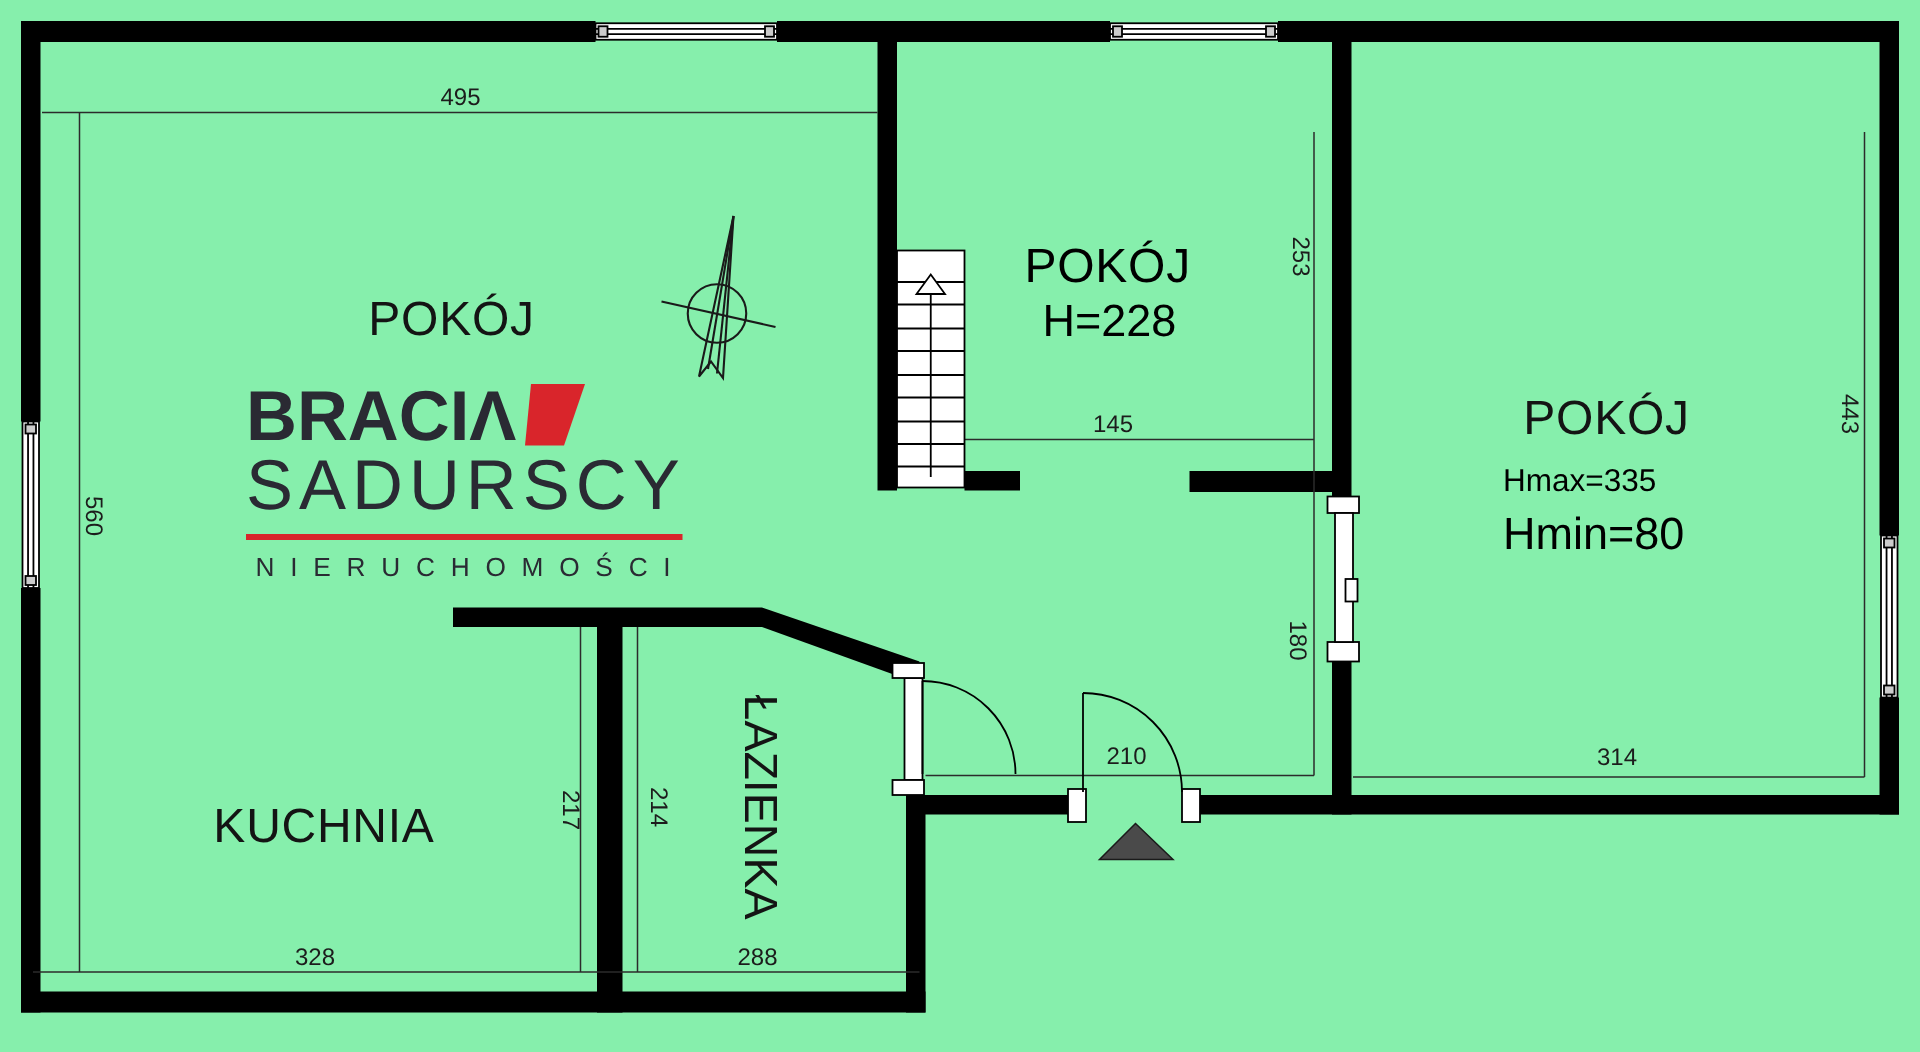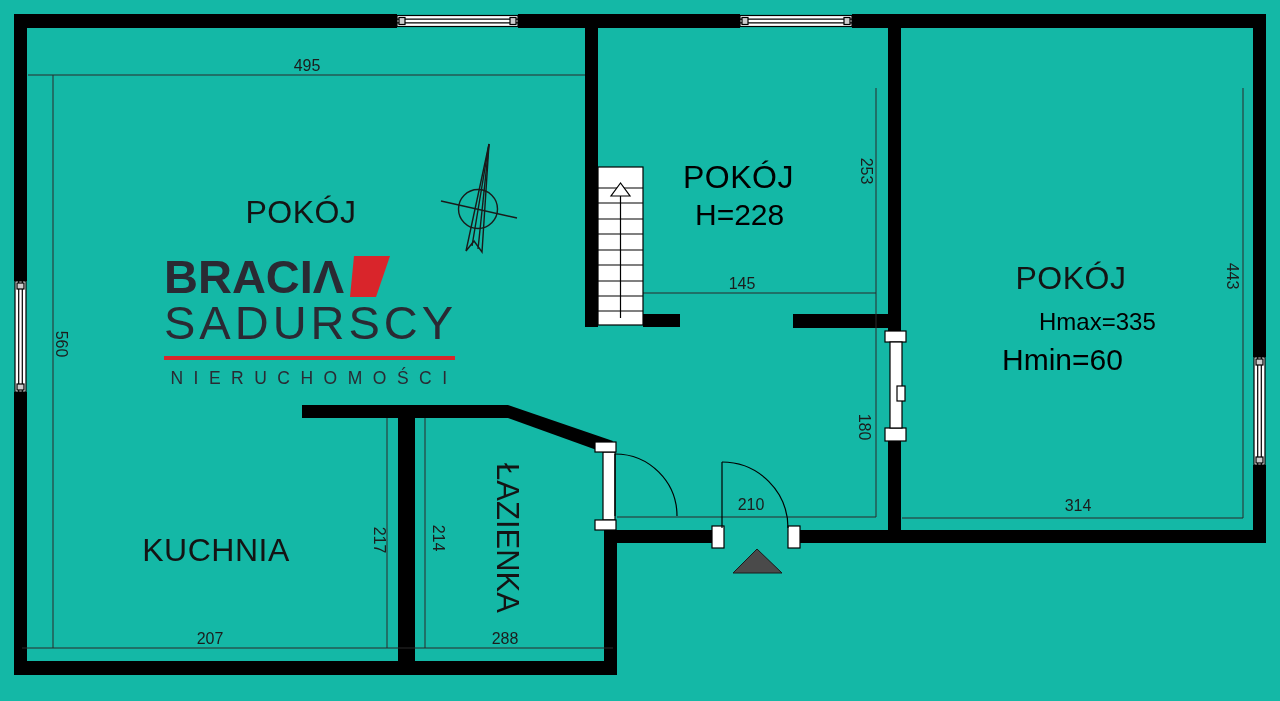--- a/index.html
+++ b/index.html
@@ -1,25 +1,25 @@
 <!DOCTYPE html>
 <html><head>
 <meta charset="utf-8">
 <style>
   html,body{margin:0;padding:0;background:#ffffff;}
   #canvas{
-    position:relative;width:1280px;height:701px;background:#14b8a6;overflow:hidden;
+    position:relative;width:1280px;height:701px;background:#86efac;overflow:hidden;
     font-family:"Liberation Sans",sans-serif;
   }
   #plan-svg{position:absolute;left:0;top:0;}
   .lbl{position:absolute;white-space:nowrap;color:#141414;transform:translate(-50%,-50%);line-height:1;}
   .lbl.v{transform:translate(-50%,-50%) rotate(90deg);}
   .dim{font-size:16px;color:#1c1c1c;}
   .room{font-size:32px;letter-spacing:0.5px;}
-  .sub{font-size:24px;margin-left:37px;}
+  .sub{font-size:21px;}
   .block{position:absolute;transform:none;line-height:1;}
   .block .line1{font-size:32px;letter-spacing:0.5px;}
   .block .line2{font-size:30px;margin-top:7px;margin-left:12px;}
   .block .line3{font-size:30px;margin-top:11px;}
   
   #logo{position:absolute;left:164px;top:254px;width:300px;}
   #logo .row1{display:flex;align-items:flex-start;}
   .brand-big{font-weight:700;font-size:47px;line-height:46px;letter-spacing:0px;}
   .brand-big2{font-weight:400;font-size:47px;line-height:46px;letter-spacing:4px;}
   #logo-mark{margin-left:6px;margin-top:2px;}
@@ -159,34 +159,34 @@
   <div class="lbl dim" style="left:307px;top:66px;">495</div>
   <div class="lbl dim v" style="left:61px;top:344px;">560</div>
   <div class="lbl dim v" style="left:866px;top:171px;">253</div>
   <div class="lbl dim" style="left:742px;top:284px;">145</div>
   <div class="lbl dim v" style="left:1232px;top:276px;">443</div>
   <div class="lbl dim" style="left:1078px;top:506px;">314</div>
   <div class="lbl dim" style="left:751px;top:505px;text-align:center;">210</div>
   <div class="lbl dim v" style="left:864px;top:427px;">180</div>
   <div class="lbl dim v" style="left:379px;top:540px;">217</div>
   <div class="lbl dim v" style="left:438px;top:538px;">214</div>
-  <div class="lbl dim" style="left:210px;top:639px;">207</div>
+  <div class="lbl dim" style="left:210px;top:639px;">328</div>
   <div class="lbl dim" style="left:505px;top:639px;">288</div>
 
   <div class="lbl room" style="left:301px;top:212px;">POKÓJ</div>
 
   <div class="block" style="left:683px;top:161px;">
     <div class="line1">POKÓJ</div>
     <div class="line2">H=228</div>
   </div>
 
   <div class="lbl room" style="left:1071px;top:278px;">POKÓJ</div>
   <div class="block" style="left:1002px;top:310px;">
     <div class="sub">Hmax=335</div>
-    <div class="line3">Hmin=60</div>
+    <div class="line3">Hmin=80</div>
   </div>
 
   <div class="lbl room" style="left:216px;top:550px;">KUCHNIA</div>
   <div class="lbl v" style="left:507px;top:538px;font-size:31px;">ŁAZIENKA</div>
 
   <div id="logo">
     <div class="row1">
       <span class="brand-big" style="color: rgb(42, 42, 51); text-align: right;">BRACIΛ</span>
       <svg id="logo-mark" width="42" height="42" viewBox="0 0 42 42">
         <polygon points="4,0 40,0 26,41 0,41" fill="#D9252B"></polygon>

